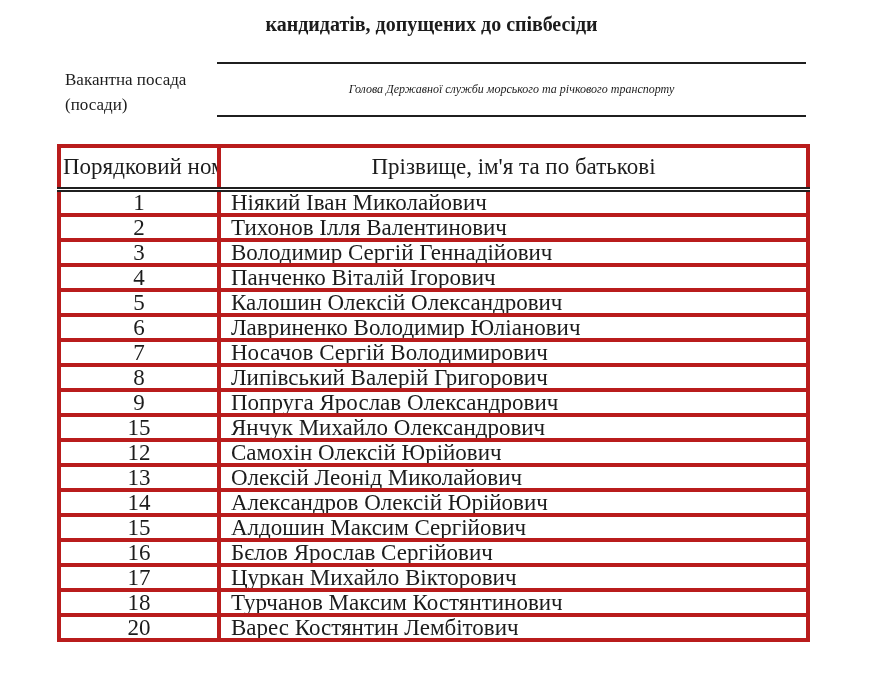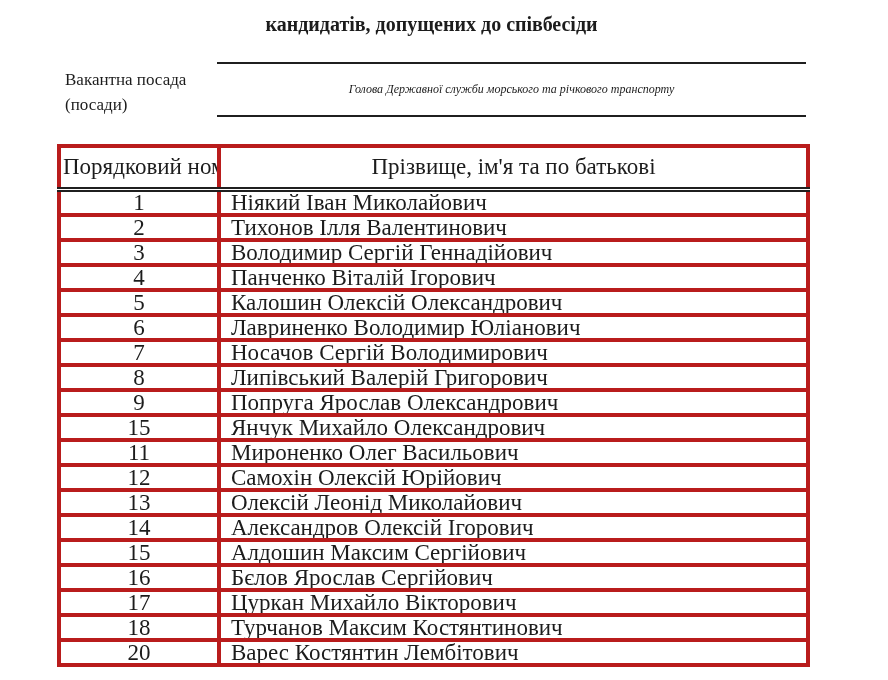--- a/index.html
+++ b/index.html
@@ -167,34 +167,30 @@
         </tr>
         <tr>
           <td class="num">9</td>
           <td class="name">Попруга Ярослав Олександрович</td>
         </tr>
         <tr>
           <td class="num">15</td>
           <td class="name">Янчук Михайло Олександрович</td>
         </tr>
         <tr>
-          <td class="num">11</td>
-          <td class="name">Мироненко Олег Васильович</td>
-        </tr>
-        <tr>
           <td class="num">12</td>
           <td class="name">Самохін Олексій Юрійович</td>
         </tr>
         <tr>
           <td class="num">13</td>
           <td class="name">Олексій Леонід Миколайович</td>
         </tr>
         <tr>
           <td class="num">14</td>
-          <td class="name">Александров Олексій Ігорович</td>
+          <td class="name">Александров Олексій Юрійович</td>
         </tr>
         <tr>
           <td class="num">15</td>
           <td class="name">Алдошин Максим Сергійович</td>
         </tr>
         <tr>
           <td class="num">16</td>
           <td class="name">Бєлов Ярослав Сергійович</td>
         </tr>
         <tr>

